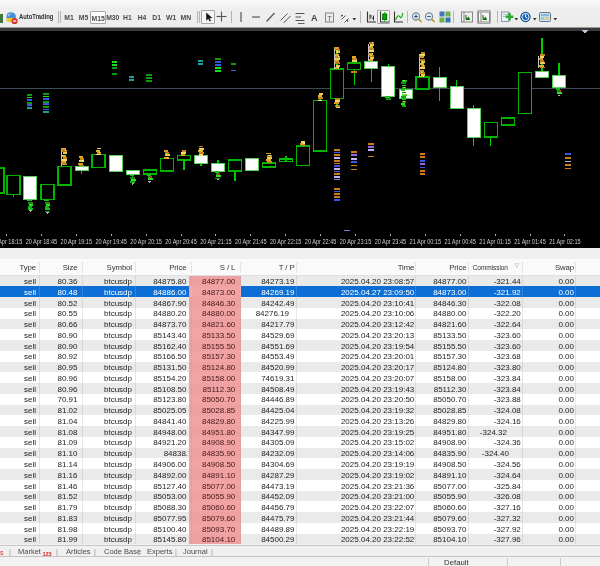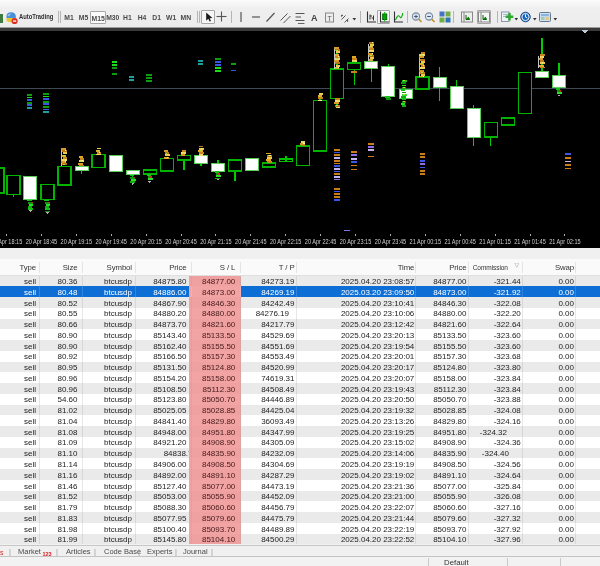--- a/index.html
+++ b/index.html
@@ -539,21 +539,21 @@
 <i class="vs2" style="right:24.0px"></i>
 </div>
 <div class="row sel" style="top:286.26px">
 <span class="c" style="right:564.0px">sell</span>
 <span class="c" style="right:522.5px">80.48</span>
 <span class="c" style="right:468.0px">btcusdp</span>
 <span class="c" style="right:413.5px">84886.00</span>
 <span class="slbg"></span>
 <span class="c sl" style="right:364.7px">84873.00</span>
 <span class="c" style="right:305.5px">84269.19</span>
-<span class="c" style="right:185.7px">2025.03.20 23:09:50</span>
+<span class="c" style="right:185.7px">2025.04.27 23:09:50</span>
 <span class="c" style="right:133.5px">84873.00</span>
 <span class="c" style="right:79.2px">-321.92</span>
 <span class="c" style="right:26.0px">0.00</span>
 <i class="vs2" style="right:560.0px"></i>
 <i class="vs2" style="right:517.5px"></i>
 <i class="vs2" style="right:464.0px"></i>
 <i class="vs2" style="right:408.0px"></i>
 <i class="vs2" style="right:359.0px"></i>
 <i class="vs2" style="right:303.0px"></i>
 <i class="vs2" style="right:183.7px"></i>
@@ -763,21 +763,21 @@
 <i class="vs2" style="right:408.0px"></i>
 <i class="vs2" style="right:359.0px"></i>
 <i class="vs2" style="right:303.0px"></i>
 <i class="vs2" style="right:183.7px"></i>
 <i class="vs2" style="right:131.0px"></i>
 <i class="vs2" style="right:77.2px"></i>
 <i class="vs2" style="right:24.0px"></i>
 </div>
 <div class="row even" style="top:393.86px">
 <span class="c" style="right:564.0px">sell</span>
-<span class="c" style="right:522.5px">54.60</span>
+<span class="c" style="right:522.5px">70.91</span>
 <span class="c" style="right:468.0px">btcusdp</span>
 <span class="c" style="right:413.5px">85123.80</span>
 <span class="slbg"></span>
 <span class="c sl" style="right:364.7px">85050.70</span>
 <span class="c" style="right:305.5px">84446.89</span>
 <span class="c" style="right:185.7px">2025.04.20 23:20:50</span>
 <span class="c" style="right:133.5px">85050.70</span>
 <span class="c" style="right:79.2px">-323.88</span>
 <span class="c" style="right:26.0px">0.00</span>
 <i class="vs2" style="right:560.0px"></i>
@@ -814,21 +814,21 @@
 <i class="vs2" style="right:77.2px"></i>
 <i class="vs2" style="right:24.0px"></i>
 </div>
 <div class="row even" style="top:415.38px">
 <span class="c" style="right:564.0px">sell</span>
 <span class="c" style="right:522.5px">81.04</span>
 <span class="c" style="right:468.0px">btcusdp</span>
 <span class="c" style="right:413.5px">84841.40</span>
 <span class="slbg"></span>
 <span class="c sl" style="right:364.7px">84829.80</span>
-<span class="c" style="right:305.5px">36093.49</span>
+<span class="c" style="right:305.5px">84225.99</span>
 <span class="c" style="right:185.7px">2025.04.20 23:13:26</span>
 <span class="c" style="right:133.5px">84829.80</span>
 <span class="c" style="right:79.2px">-324.16</span>
 <span class="c" style="right:26.0px">0.00</span>
 <i class="vs2" style="right:560.0px"></i>
 <i class="vs2" style="right:517.5px"></i>
 <i class="vs2" style="right:464.0px"></i>
 <i class="vs2" style="right:408.0px"></i>
 <i class="vs2" style="right:359.0px"></i>
 <i class="vs2" style="right:303.0px"></i>

